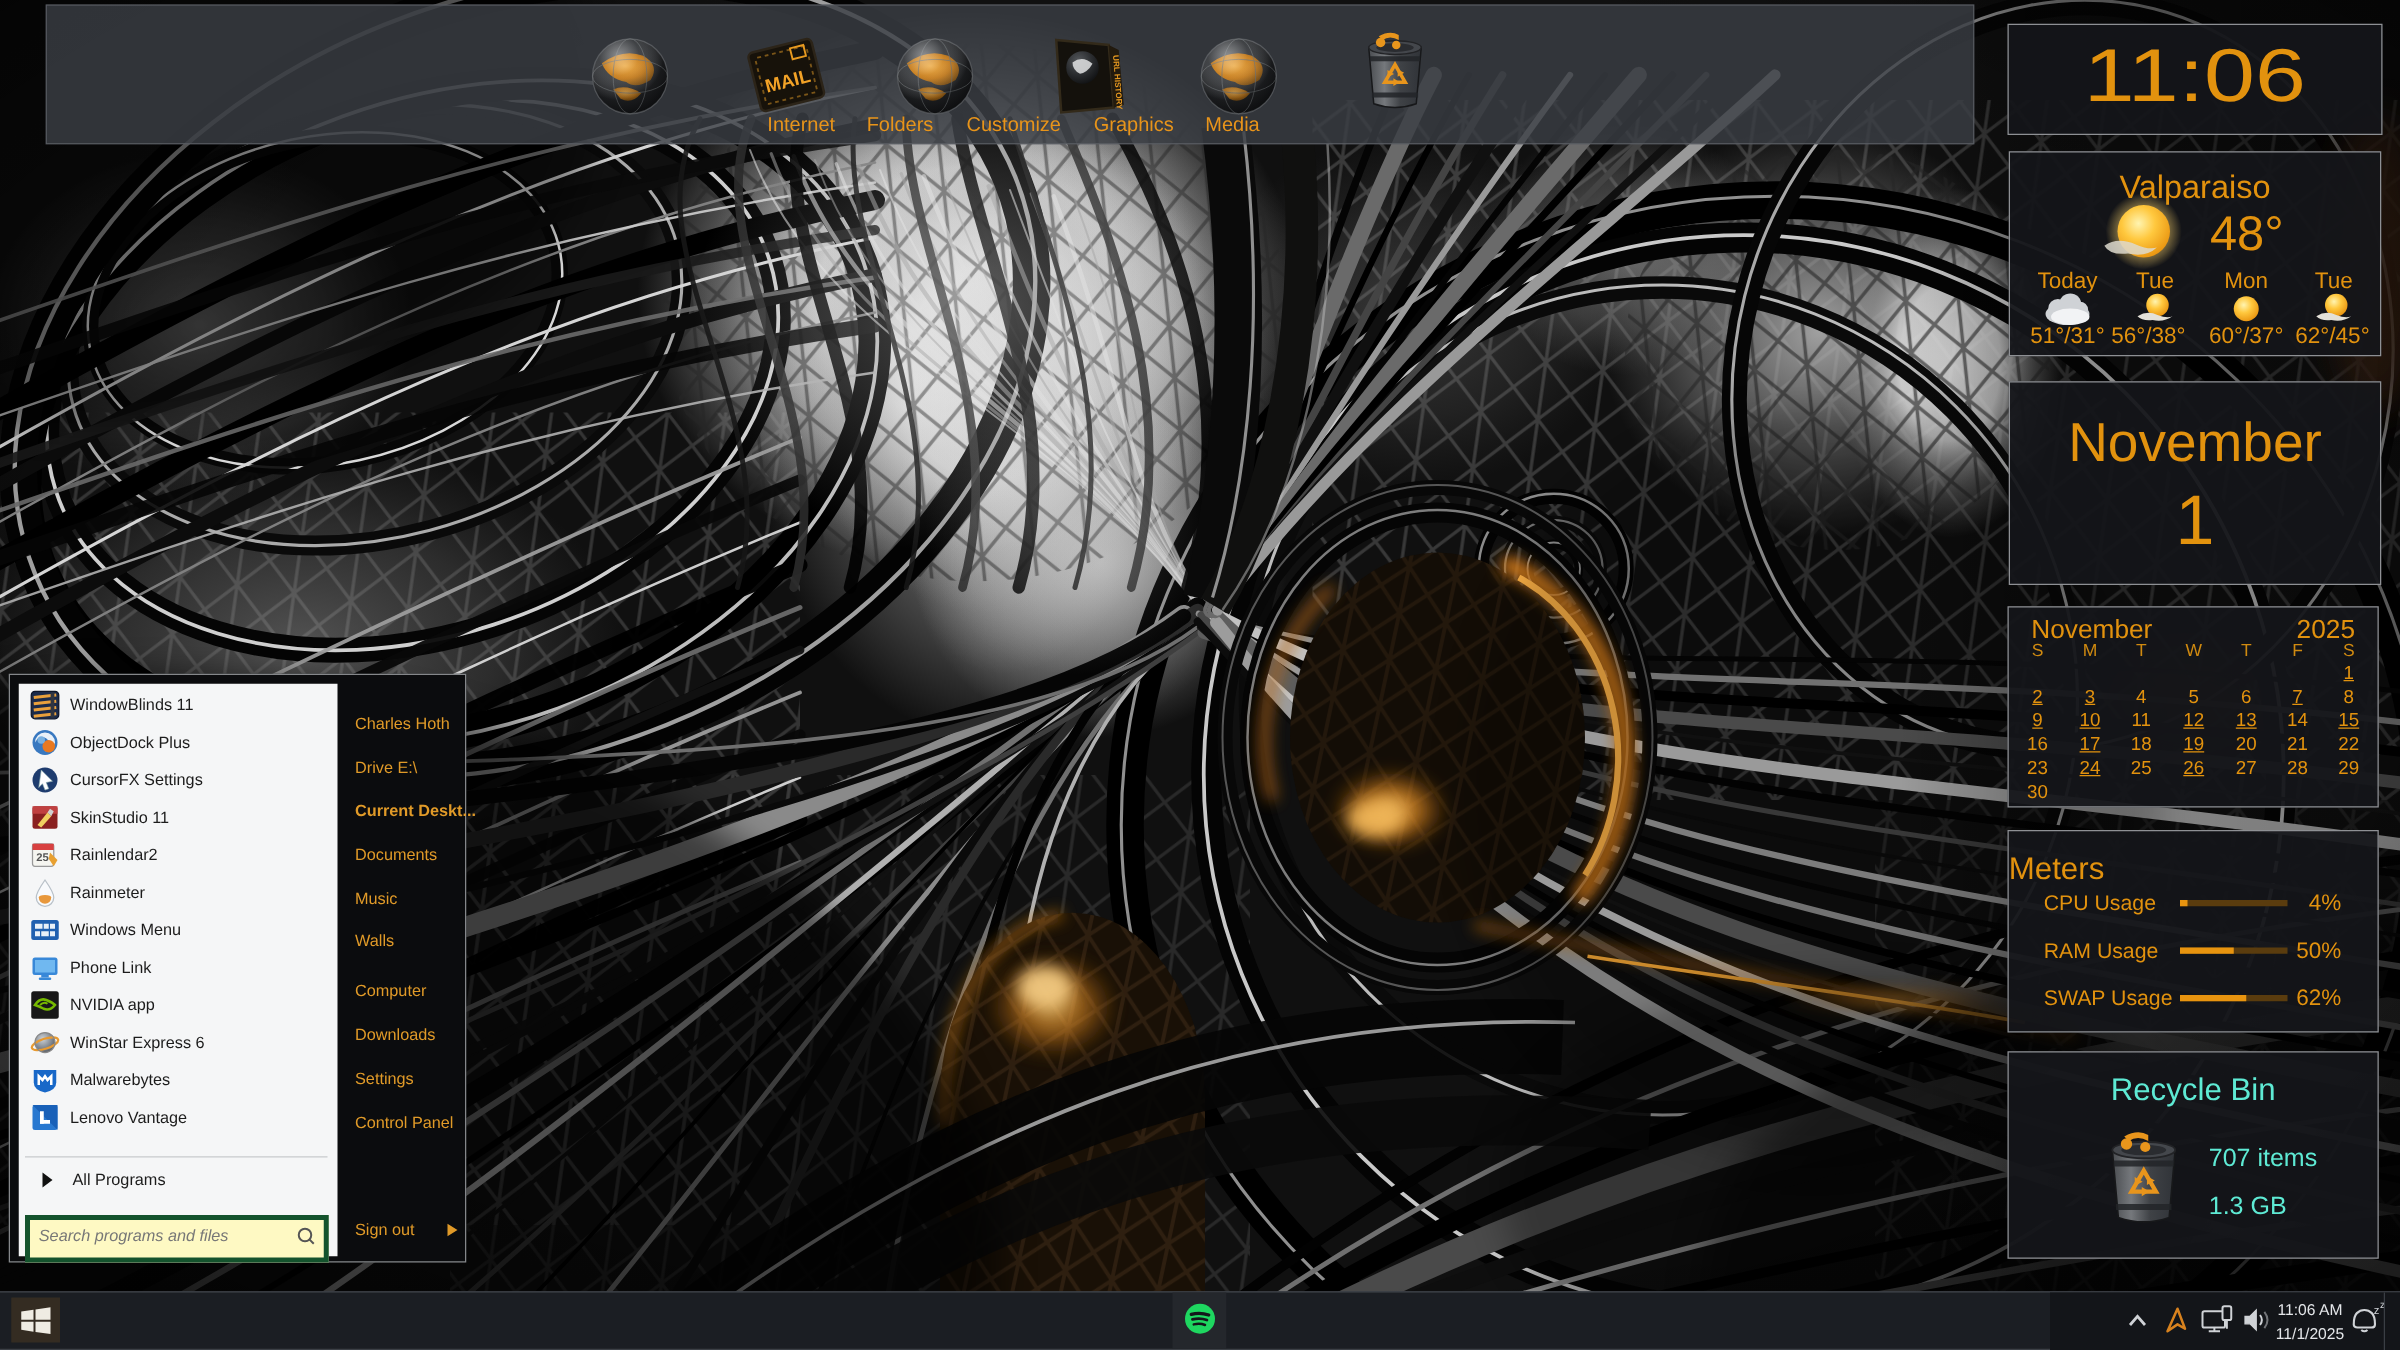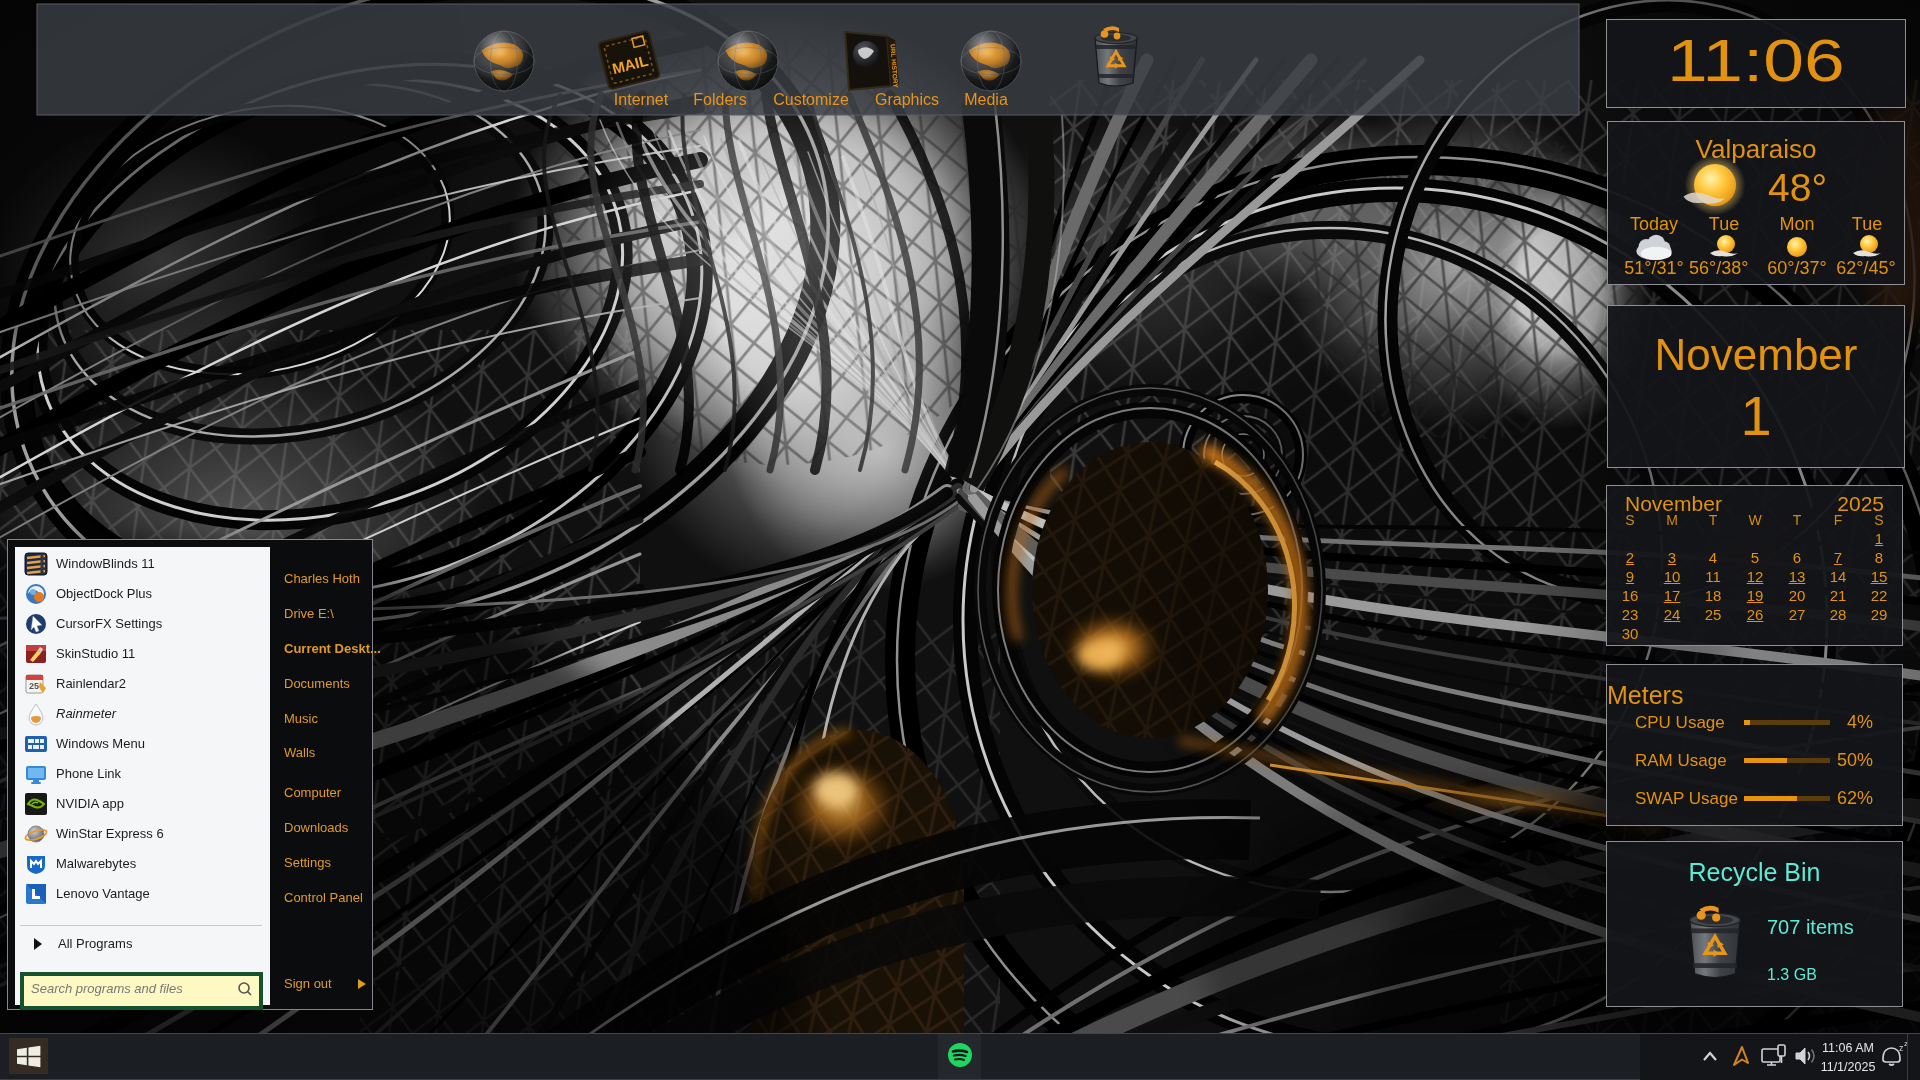--- a/index.html
+++ b/index.html
@@ -475,21 +475,21 @@
             <path d="M-5.4,0.8 L-5.5,-4.5 L-0.7,-1.7 Z" fill="#e8951c" stroke="none"></path>
             <path d="M3.4,4.3 L-1.2,7.1 L-1.2,1.5 Z" fill="#e8951c" stroke="none"></path>
             <path d="M2.0,-5.0 L6.7,-2.5 L1.9,0.3 Z" fill="#e8951c" stroke="none"></path>
 </g>
 <path d="M-13,-29 Q-4,-34 3,-30 L3,-26 Q-4,-30 -10,-26 Z" fill="#e8951c"></path>
 <circle cx="-11.5" cy="-24" r="3.8" fill="#e8951c"></circle>
           <circle cx="1" cy="-22" r="3.4" fill="#e8951c"></circle>
 </g>
       </svg>
 <div class="abs" style="left:160px;top:74px;font-size:20px;">707 items</div>
-<div class="abs" style="left:160px;top:112px;font-size:16px;margin-top:12px;">1.3 GB</div>
+<div class="abs" style="left:160px;top:112px;font-size:20px;">1.3 GB</div>
 </div>
 <div class="abs" style="left:7px;top:539px;width:366px;height:471px;background:#0b0c0e;border:1px solid #85878a;">
 <div class="abs" style="left:7px;top:7px;width:255px;height:458px;background:#f5f6f7;"></div>
 </div>
 <svg class="abs" style="left:24px;top:552px" width="24" height="24">
 <defs>
         <radialGradient id="gSphereSM" cx="38%" cy="32%" r="70%">
           <stop offset="0%" stop-color="#cdd2d8"></stop>
           <stop offset="100%" stop-color="#5a6068"></stop>
         </radialGradient>
@@ -557,21 +557,21 @@
     <svg class="abs" style="left:24px;top:702px" width="24" height="24">
 <defs>
         <radialGradient id="gSphereSM" cx="38%" cy="32%" r="70%">
           <stop offset="0%" stop-color="#cdd2d8"></stop>
           <stop offset="100%" stop-color="#5a6068"></stop>
         </radialGradient>
       </defs>
       <path d="M12,2 Q19,12 19,16 A7,7 0 0 1 5,16 Q5,12 12,2 Z" fill="#f8fafc" stroke="#b8c0c8"></path>
       <path d="M7,16 A5,5 0 0 0 17,16 Q17,14 12,14 Q7,14 7,16 Z" fill="#e8983c"></path>
     </svg>
-<div class="abs" style="left:56px;top:706px;font-size:13px;color:#1c1c1c;font-style:italic;">Rainmeter</div>
+<div class="abs" style="left:56px;top:706px;font-size:13px;color:#1c1c1c;">Rainmeter</div>
     <svg class="abs" style="left:24px;top:732px" width="24" height="24">
 <defs>
         <radialGradient id="gSphereSM" cx="38%" cy="32%" r="70%">
           <stop offset="0%" stop-color="#cdd2d8"></stop>
           <stop offset="100%" stop-color="#5a6068"></stop>
         </radialGradient>
       </defs>
       <rect x="1" y="4" width="22" height="16" rx="2" fill="#2060b0"></rect>
       <g fill="#e8f0f8">
         <rect x="4" y="7" width="6" height="4"></rect>

